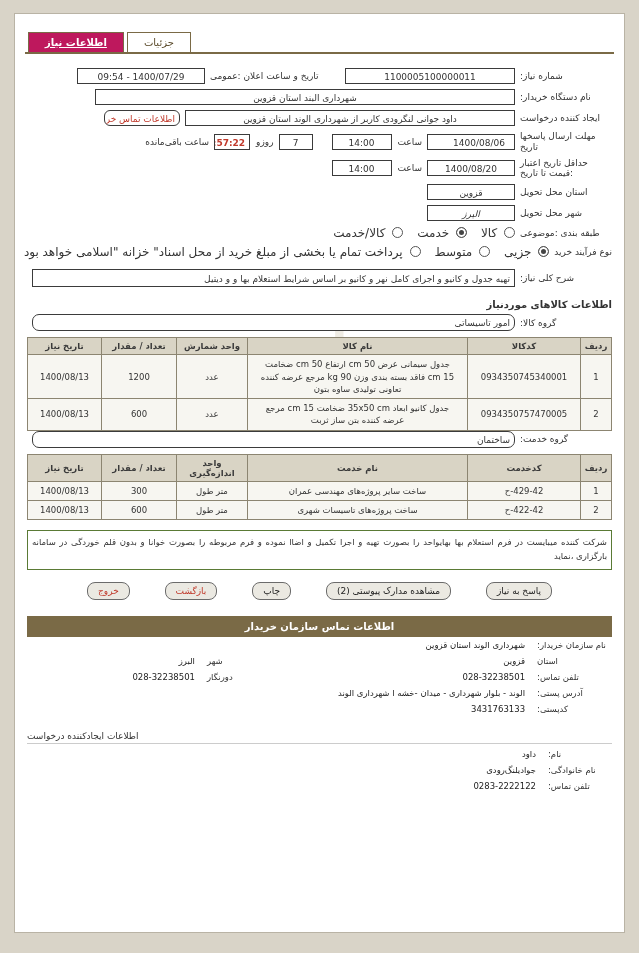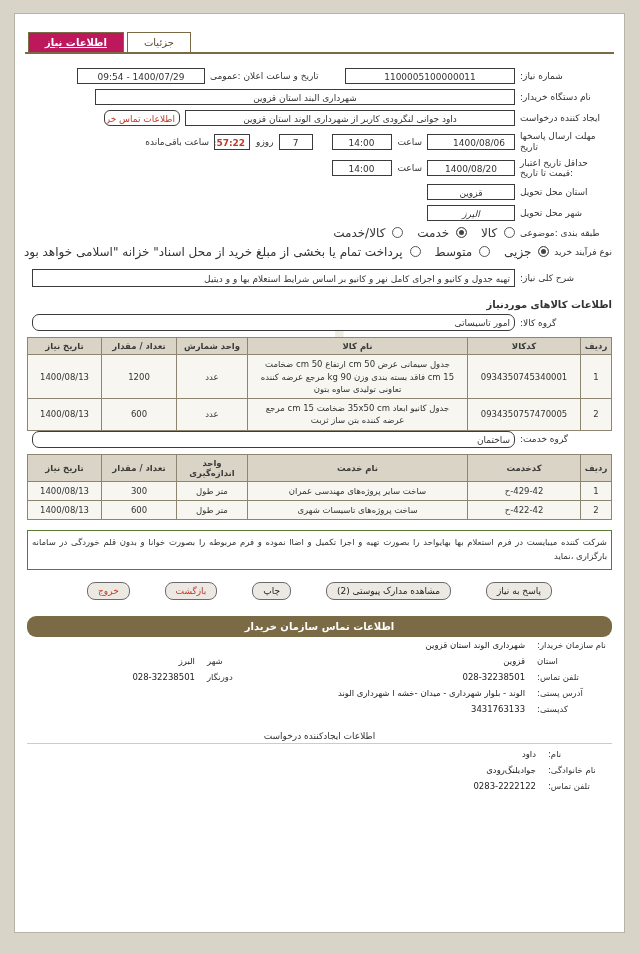--- a/index.html
+++ b/index.html
@@ -101,30 +101,30 @@
 
   .btnbar{margin:12px 0 0 0;text-align:center;}
   .btn{
     display:inline-block;border:1px solid #6b6b6b;background:#ebe9e2;
     font-size:9px;padding:3px 10px;margin:0 16px;color:#222;border-radius:8px;
   }
   .btn.red{color:#c0392b;}
 
   .contact-head{
     margin:16px 12px 0 12px;background:#7a6a46;color:#fff;text-align:center;
-    font-size:10px;font-weight:bold;padding:5px 0;border-radius:9px;
+    font-size:10px;font-weight:bold;padding:5px 0;
   }
   .ctable{
     margin:0 12px;width:calc(100% - 24px);border-collapse:collapse;font-size:8.5px;
   }
   .ctable td{padding:3px 6px;vertical-align:top;}
   .ck{text-align:left;color:#333;white-space:nowrap;width:58px;}
   .cv{text-align:right;color:#222;}
   .subhead{
-    margin:14px 12px 2px 12px;font-size:9px;color:#333;text-align:center;
+    margin:14px 12px 2px 12px;font-size:9px;color:#333;text-align:left;
   }
   .hr{border-top:1px solid #ccc;margin:2px 12px;}
 </style>
 </head>
 <body>
 
 <div class="page">
   <div class="watermark">تان</div>
   <div class="content">
 

